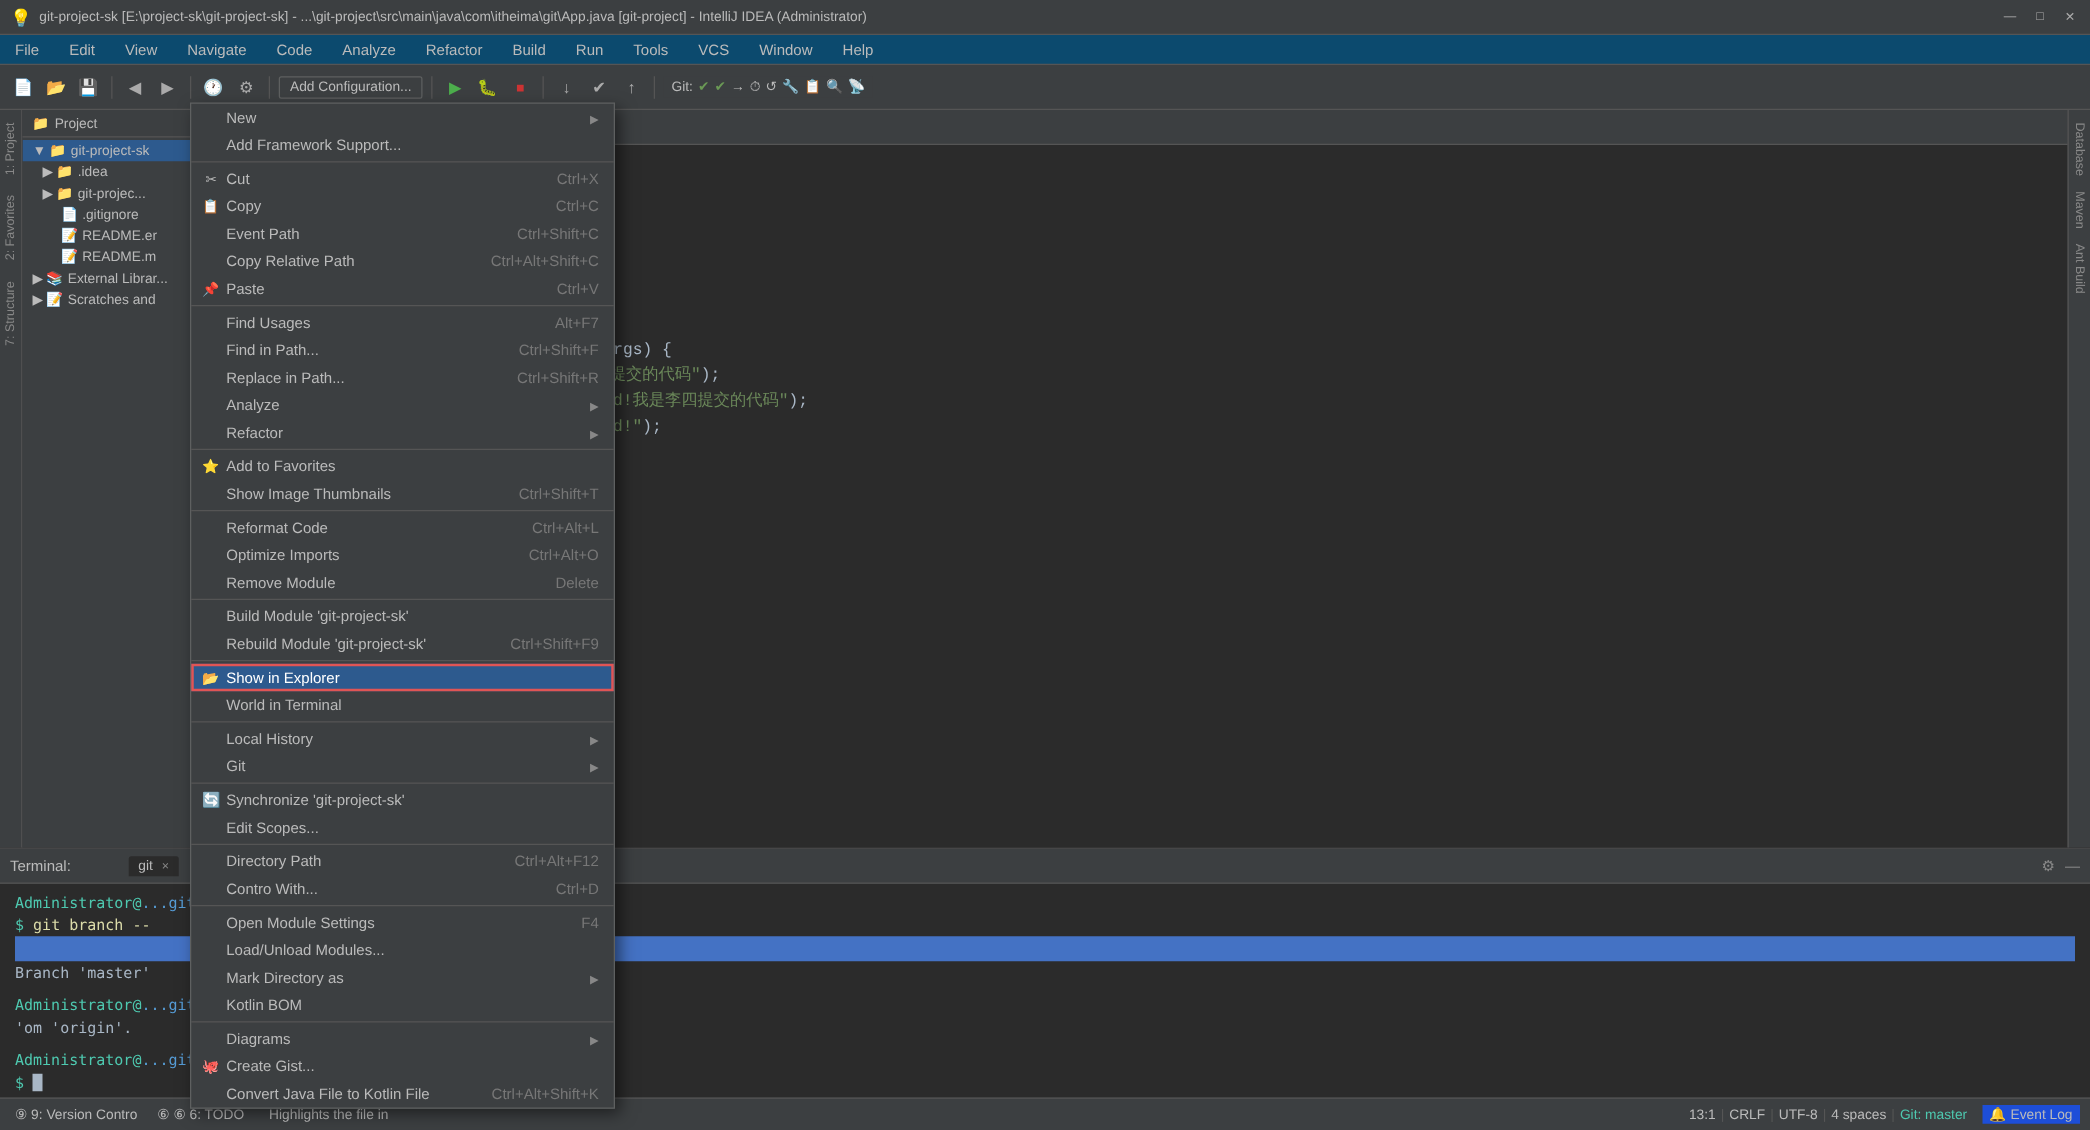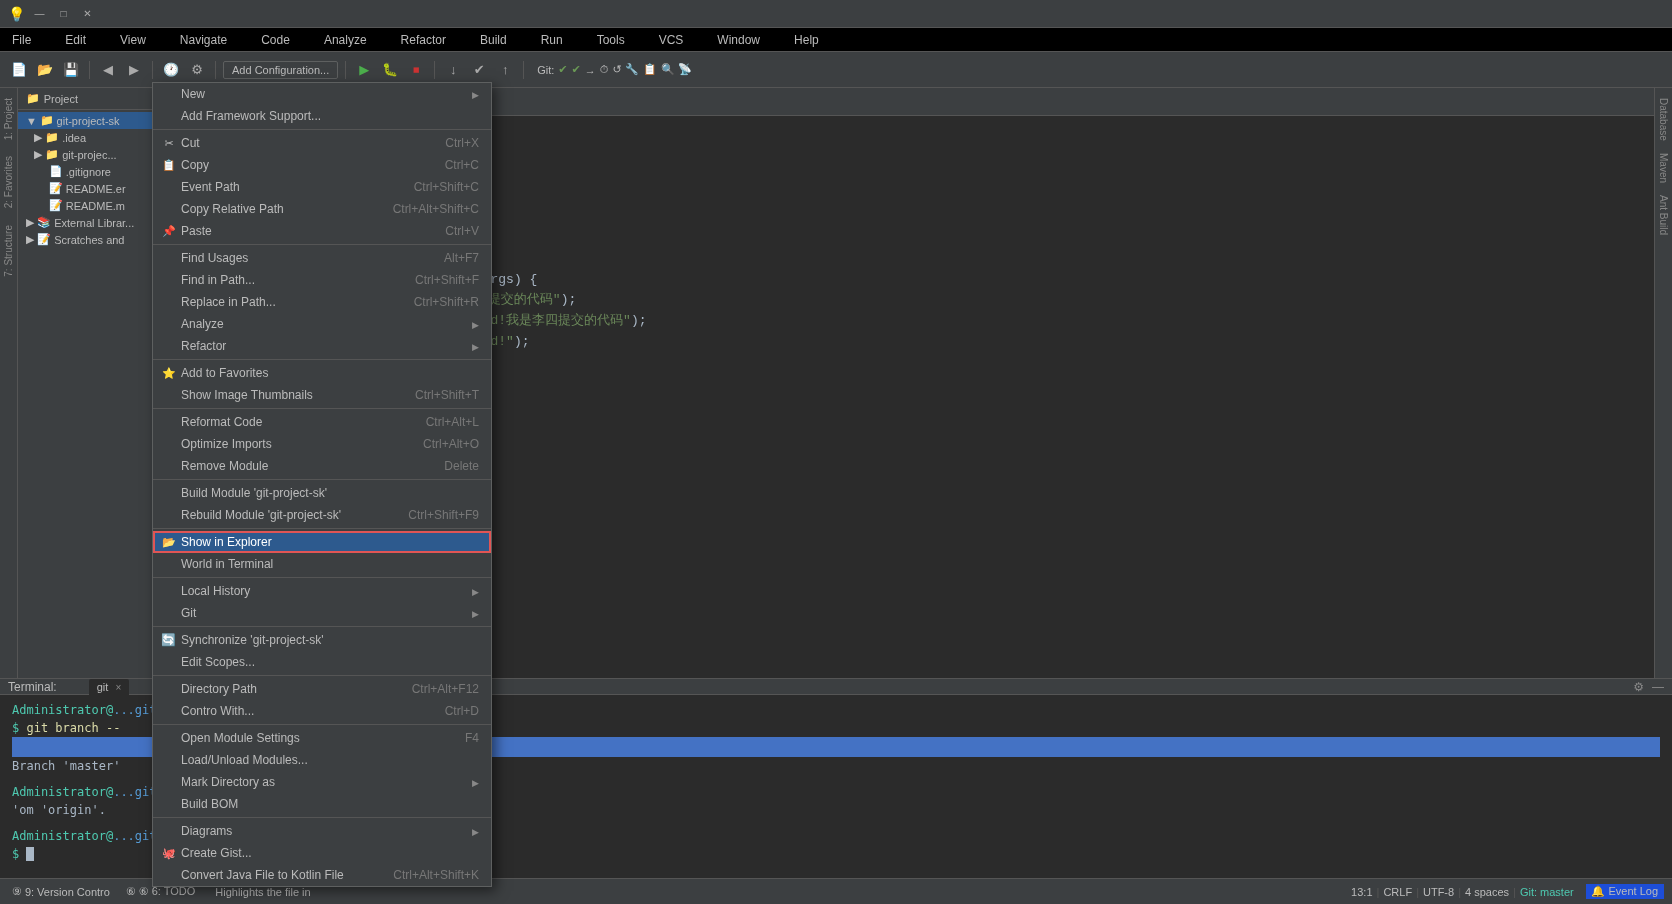--- a/index.html
+++ b/index.html
@@ -16,29 +16,29 @@
       color: #bbbbbb;
       border-bottom: 1px solid #555;
     }
     #title-bar .title-icon { margin-right: 6px; font-size: 14px; }
     #title-bar .title-text { flex: 1; }
     #title-bar .win-controls { display: flex; gap: 8px; }
     #title-bar .win-btn { width: 16px; height: 16px; display: flex; align-items: center; justify-content: center; font-size: 10px; color: #aaa; cursor: pointer; }
 
     
     #menu-bar {
-      background: #000000;
+      background: #0c4a6e;
       height: 24px;
       display: flex;
       align-items: center;
       padding: 0 4px;
       font-size: 12px;
       color: #bbbbbb;
       border-bottom: 1px solid #555;
-      gap: 18px;
+      gap: 8px;
     }
     .menu-item {
       padding: 2px 8px;
       cursor: pointer;
       border-radius: 2px;
     }
 
     
     #toolbar {
       background: #3c3f41;
@@ -195,25 +195,25 @@
     
     #bottom-panel {
       height: 200px;
       background: #2b2b2b;
       border-top: 1px solid #555;
       display: flex;
       flex-direction: column;
     }
     #terminal-tabs {
       background: #3c3f41;
-      height: 16px;
+      height: 28px;
       display: flex;
       align-items: center;
       padding: 0 8px;
-      gap: 0;
+      gap: 14px;
       border-bottom: 1px solid #555;
     }
     .terminal-tab {
       padding: 2px 8px;
       font-size: 11px;
       color: #bbb;
       cursor: pointer;
       background: #4c5052;
       border-radius: 2px 2px 0 0;
       margin-left: 28px;
@@ -298,20 +298,21 @@
     .ctx-item.highlighted {
       outline: 2px solid #e05555;
       outline-offset: -2px;
     }
   </style>
 </head>
 <body>
 
 <div id="title-bar">
   <span class="title-icon">💡</span>
+  <span class="title-text">git-project-sk [E:\project-sk\git-project-sk] - ...\git-project\src\main\java\com\itheima\git\App.java [git-project] - IntelliJ IDEA (Administrator)</span>
   <div class="win-controls">
     <span class="win-btn">—</span>
     <span class="win-btn">□</span>
     <span class="win-btn">✕</span>
   </div>
 </div>
 
 <div id="menu-bar">
   <span class="menu-item">File</span>
   <span class="menu-item">Edit</span>
@@ -639,21 +640,21 @@
     <span class="ctx-shortcut">F4</span>
   </div>
   <div class="ctx-item">
     <span class="ctx-label">Load/Unload Modules...</span>
   </div>
   <div class="ctx-item">
     <span class="ctx-label">Mark Directory as</span>
     <span class="ctx-arrow has-sub"></span>
   </div>
   <div class="ctx-item">
-    <span class="ctx-label">Build BOM</span>
+    <span class="ctx-label">Kotlin BOM</span>
   </div>
   <div class="ctx-sep"></div>
   <div class="ctx-item">
     <span class="ctx-label">Diagrams</span>
     <span class="ctx-arrow has-sub"></span>
   </div>
   <div class="ctx-item">
     <span class="ctx-icon">🐙</span>
     <span class="ctx-label">Create Gist...</span>
   </div>

